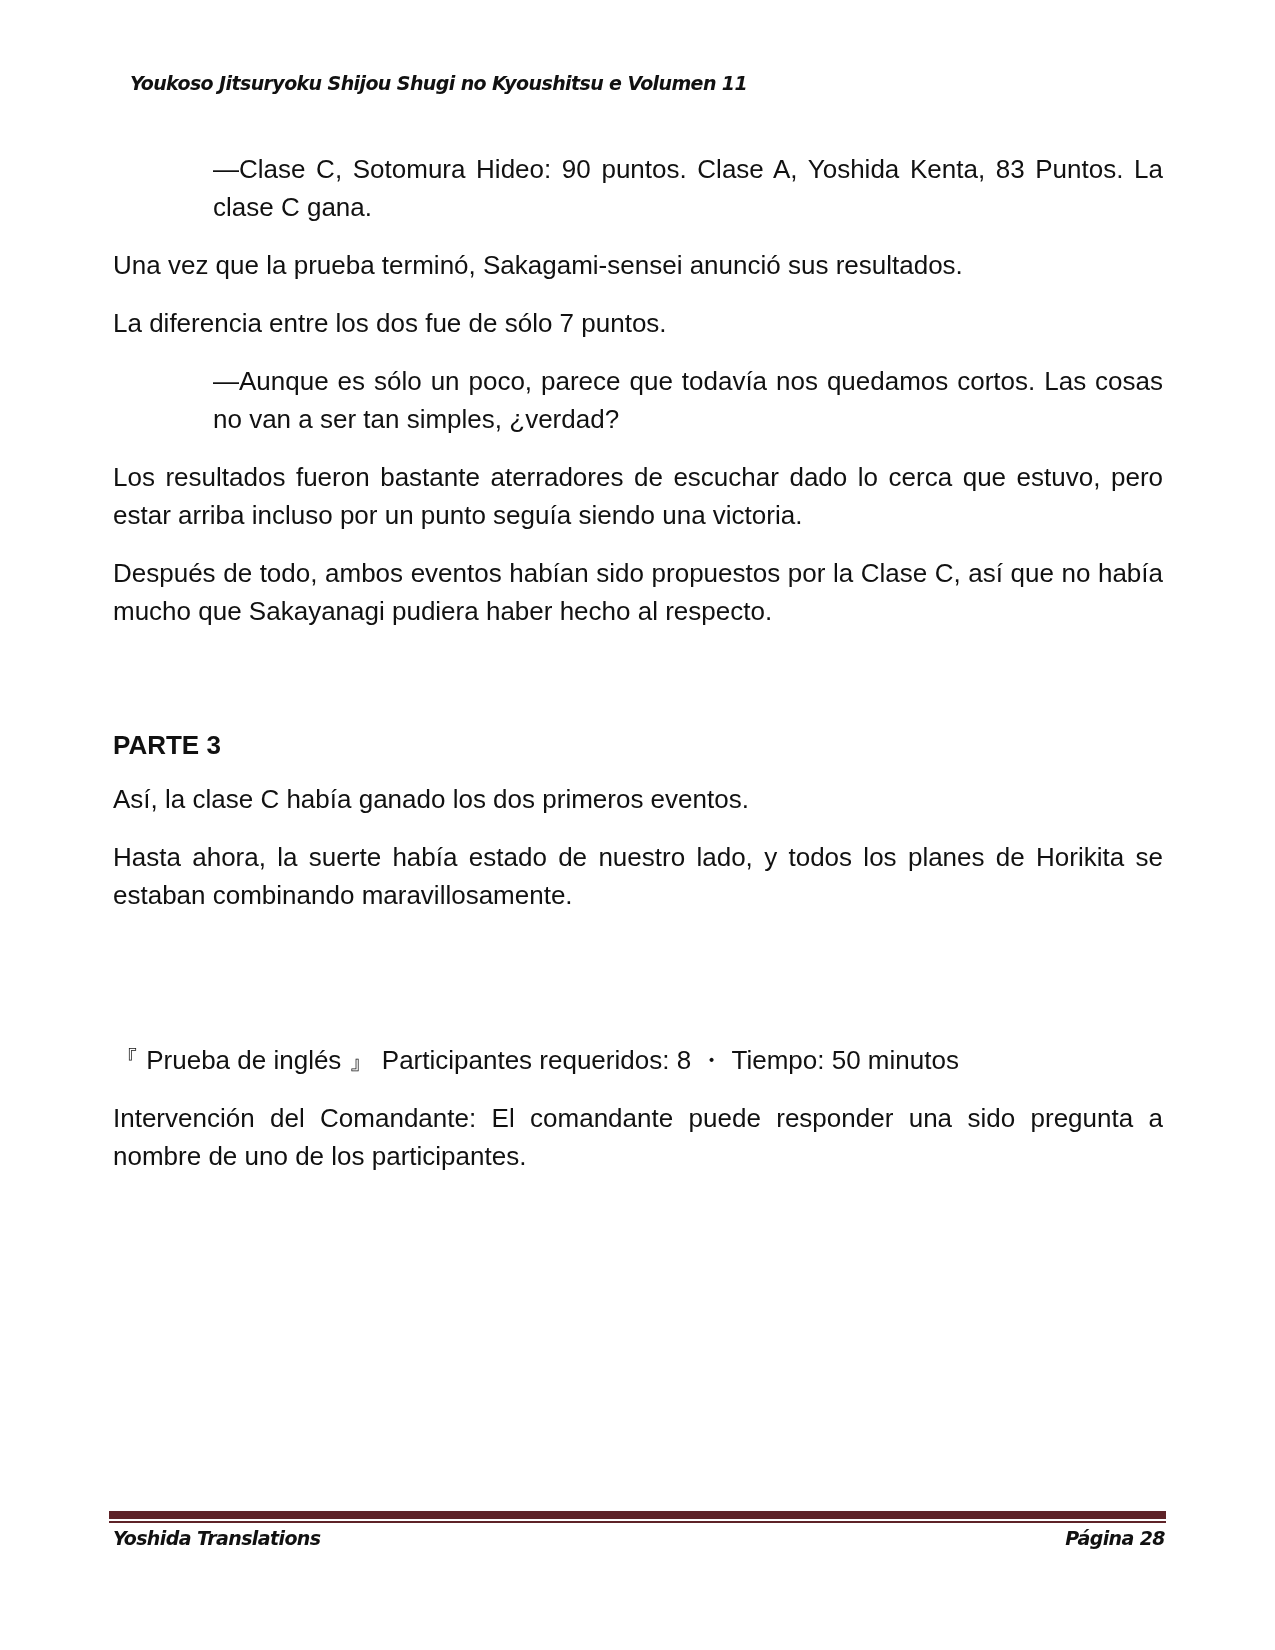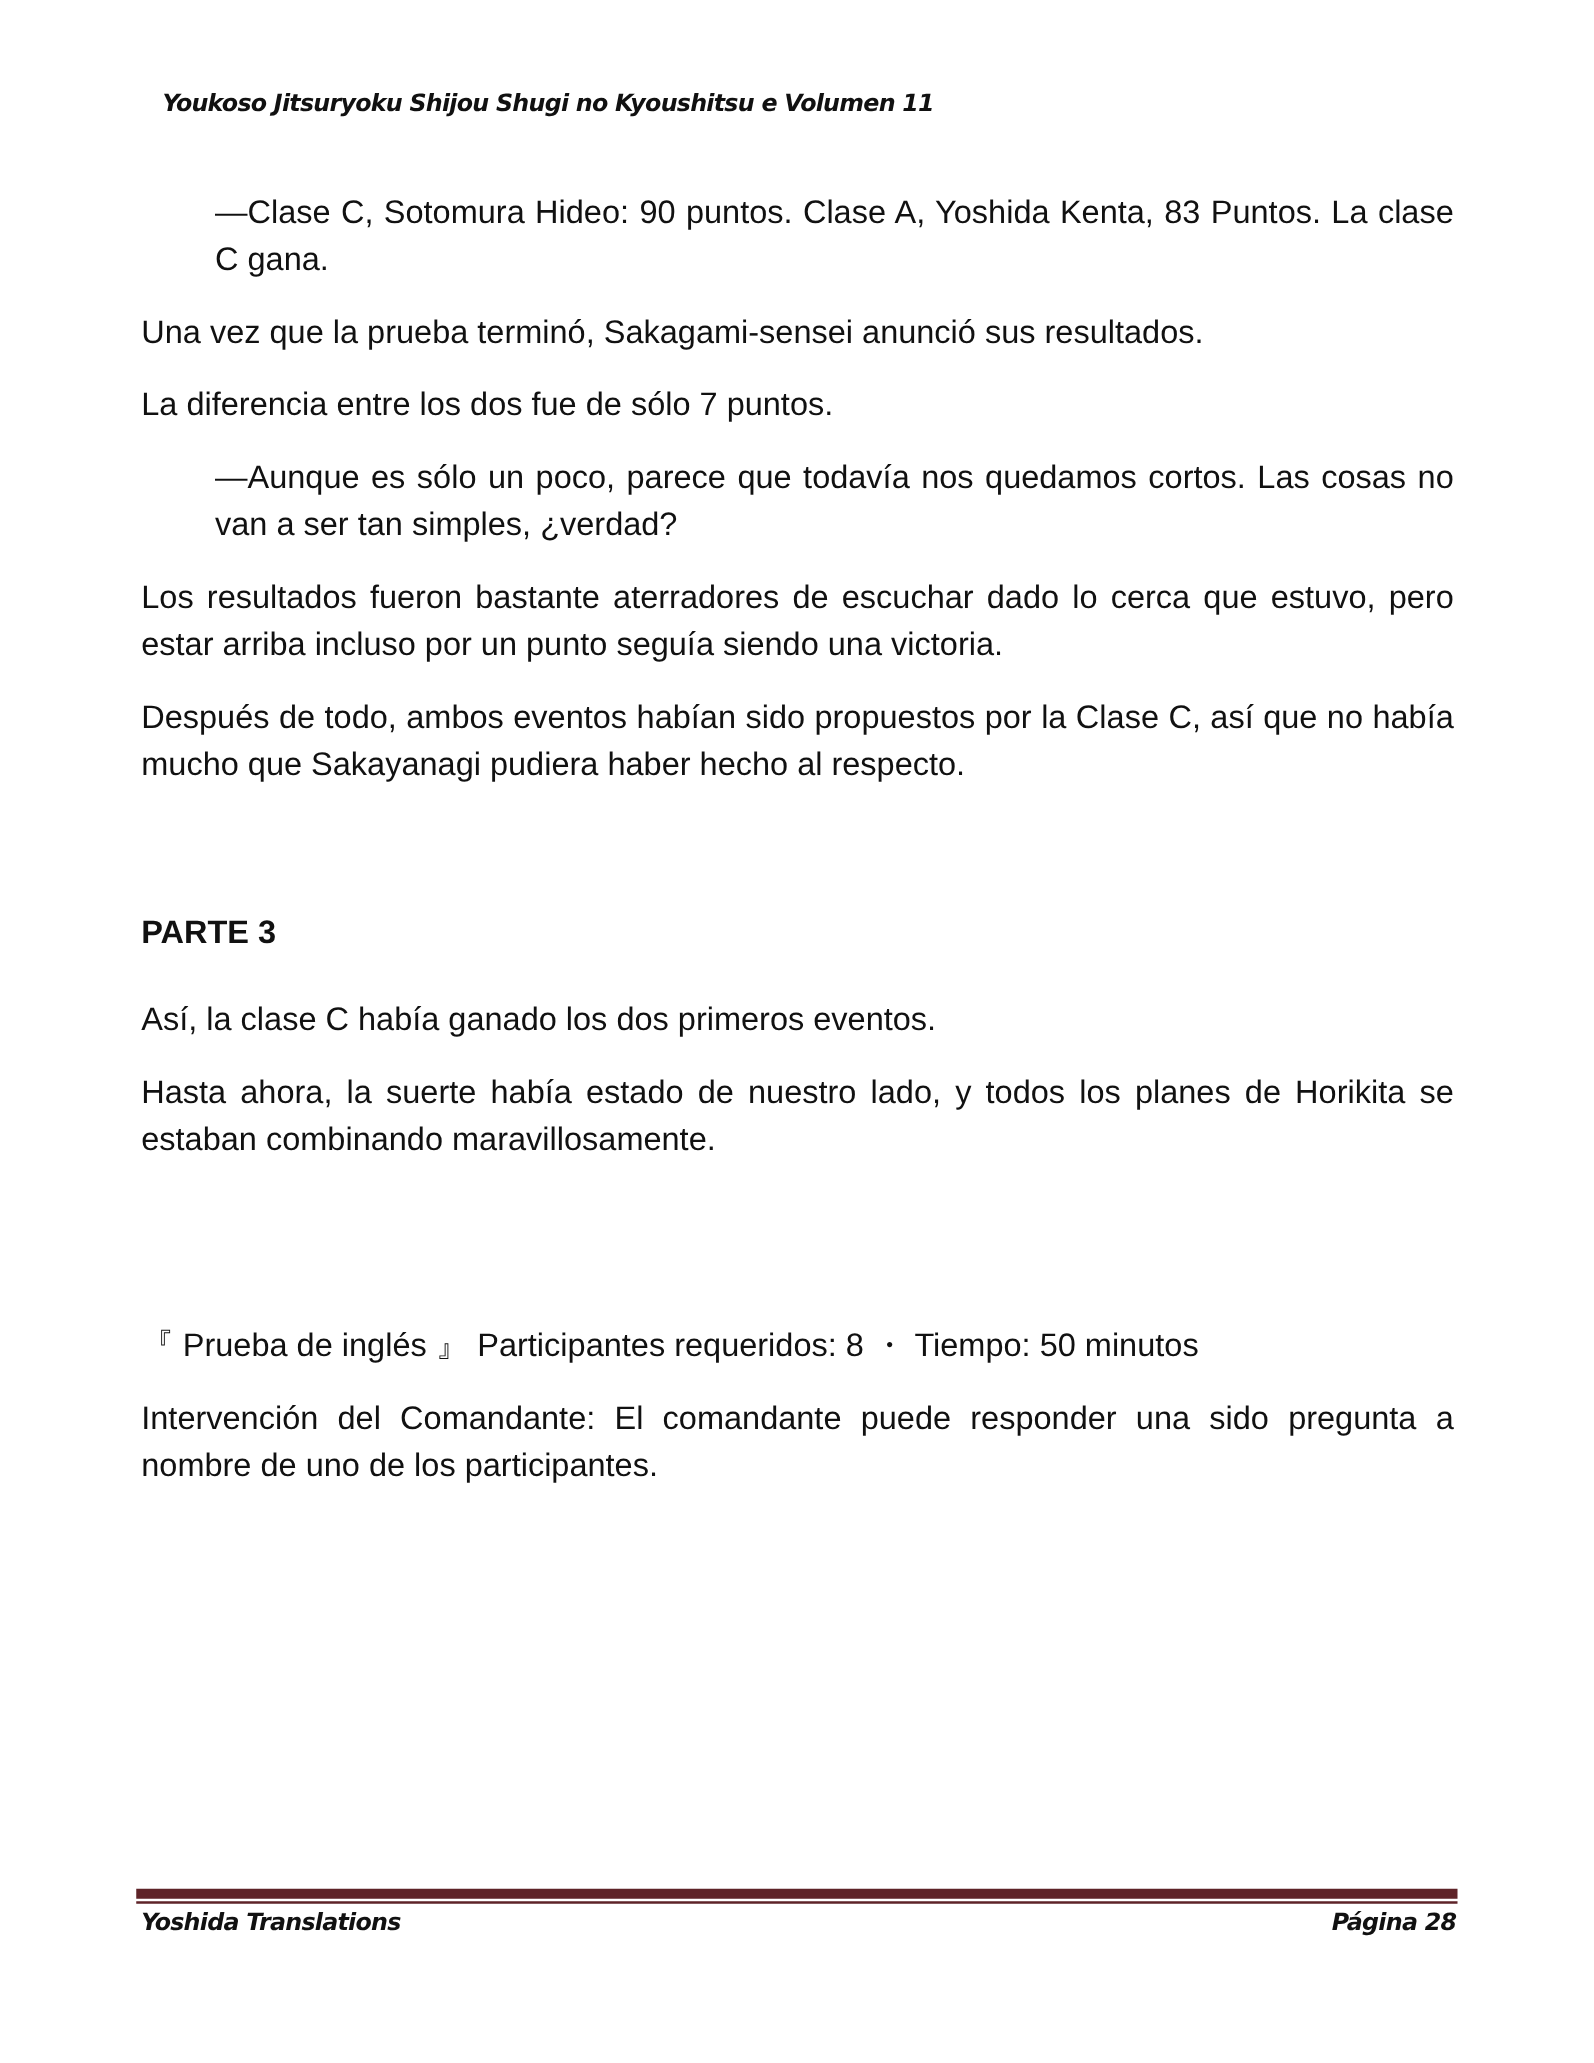--- a/index.html
+++ b/index.html
@@ -2,23 +2,23 @@
 <html><head>
   <meta charset="utf-8">
   <style>
     html, body { margin: 0; padding: 0; background: #ffffff; }
     body { width: 1275px; height: 1650px; position: relative; overflow: hidden;
            font-family: "Liberation Sans", sans-serif; color: #111111; }
     .header { position: absolute; left: 130px; top: 72px; font-family: "DejaVu Sans", sans-serif;
               font-weight: bold; font-style: italic; font-size: 19px; letter-spacing: -0.6px; color: #111; }
     .body-text { position: absolute; left: 113px; top: 150px; width: 1050px; font-size: 26px; line-height: 38px; }
     .p { margin: 0 0 20px 0; text-align: justify; }
-    .p.quote { margin-left: 59px; }
+    .p.quote { margin-left: 100px; }
     .p.left { text-align: left; margin-top: 47px; }
-    .heading { font-weight: bold; margin: 0 0 32px 0; }
+    .heading { font-weight: bold; margin: 0 0 16px 0; }
     .gap-lg { height: 76px; }
     .gap-md { height: 60px; }
     .footer-rule-thick { position: absolute; left: 109px; top: 1511px; width: 1057px; height: 8px; background: #5e2328; }
     .footer-rule-thin { position: absolute; left: 109px; top: 1521px; width: 1057px; height: 2px; background: #5e2328; }
     .footer-left, .footer-right { position: absolute; top: 1527px; font-family: "DejaVu Sans", sans-serif;
               font-weight: bold; font-style: italic; font-size: 19px; letter-spacing: -0.6px; color: #111; }
     .footer-left { left: 113px; }
     .footer-right { right: 110px; }
   </style>
 </head>

